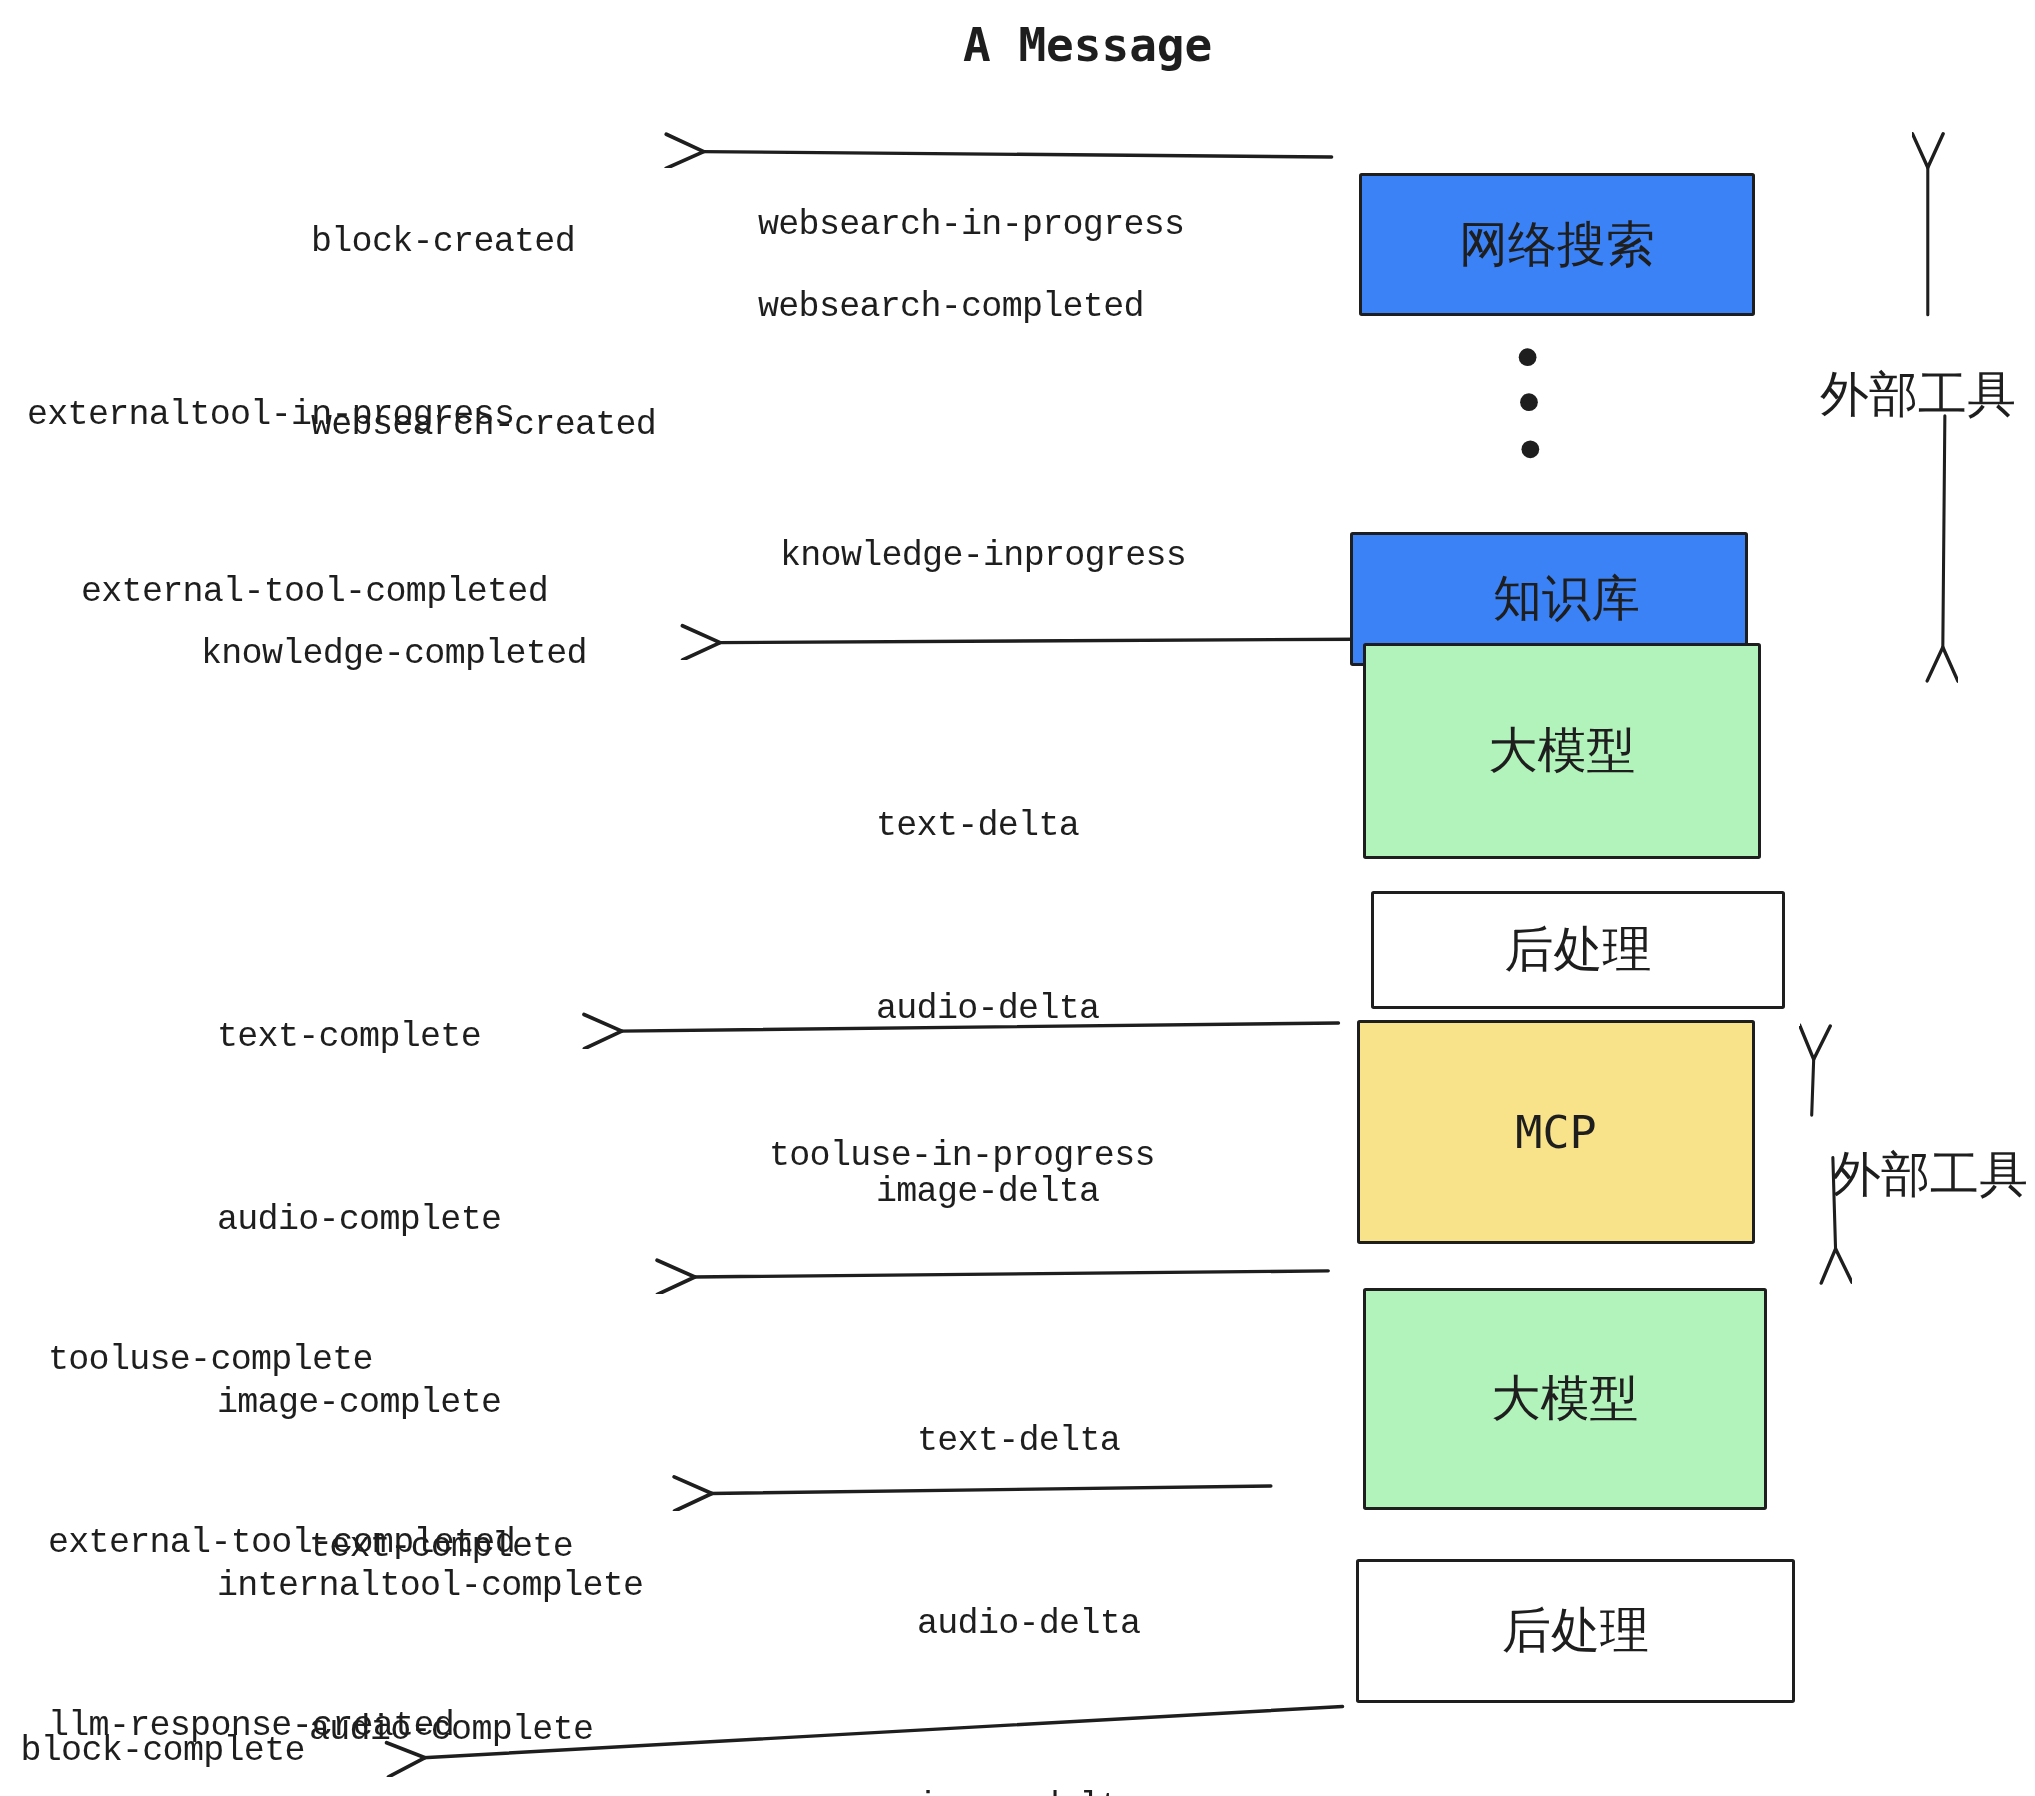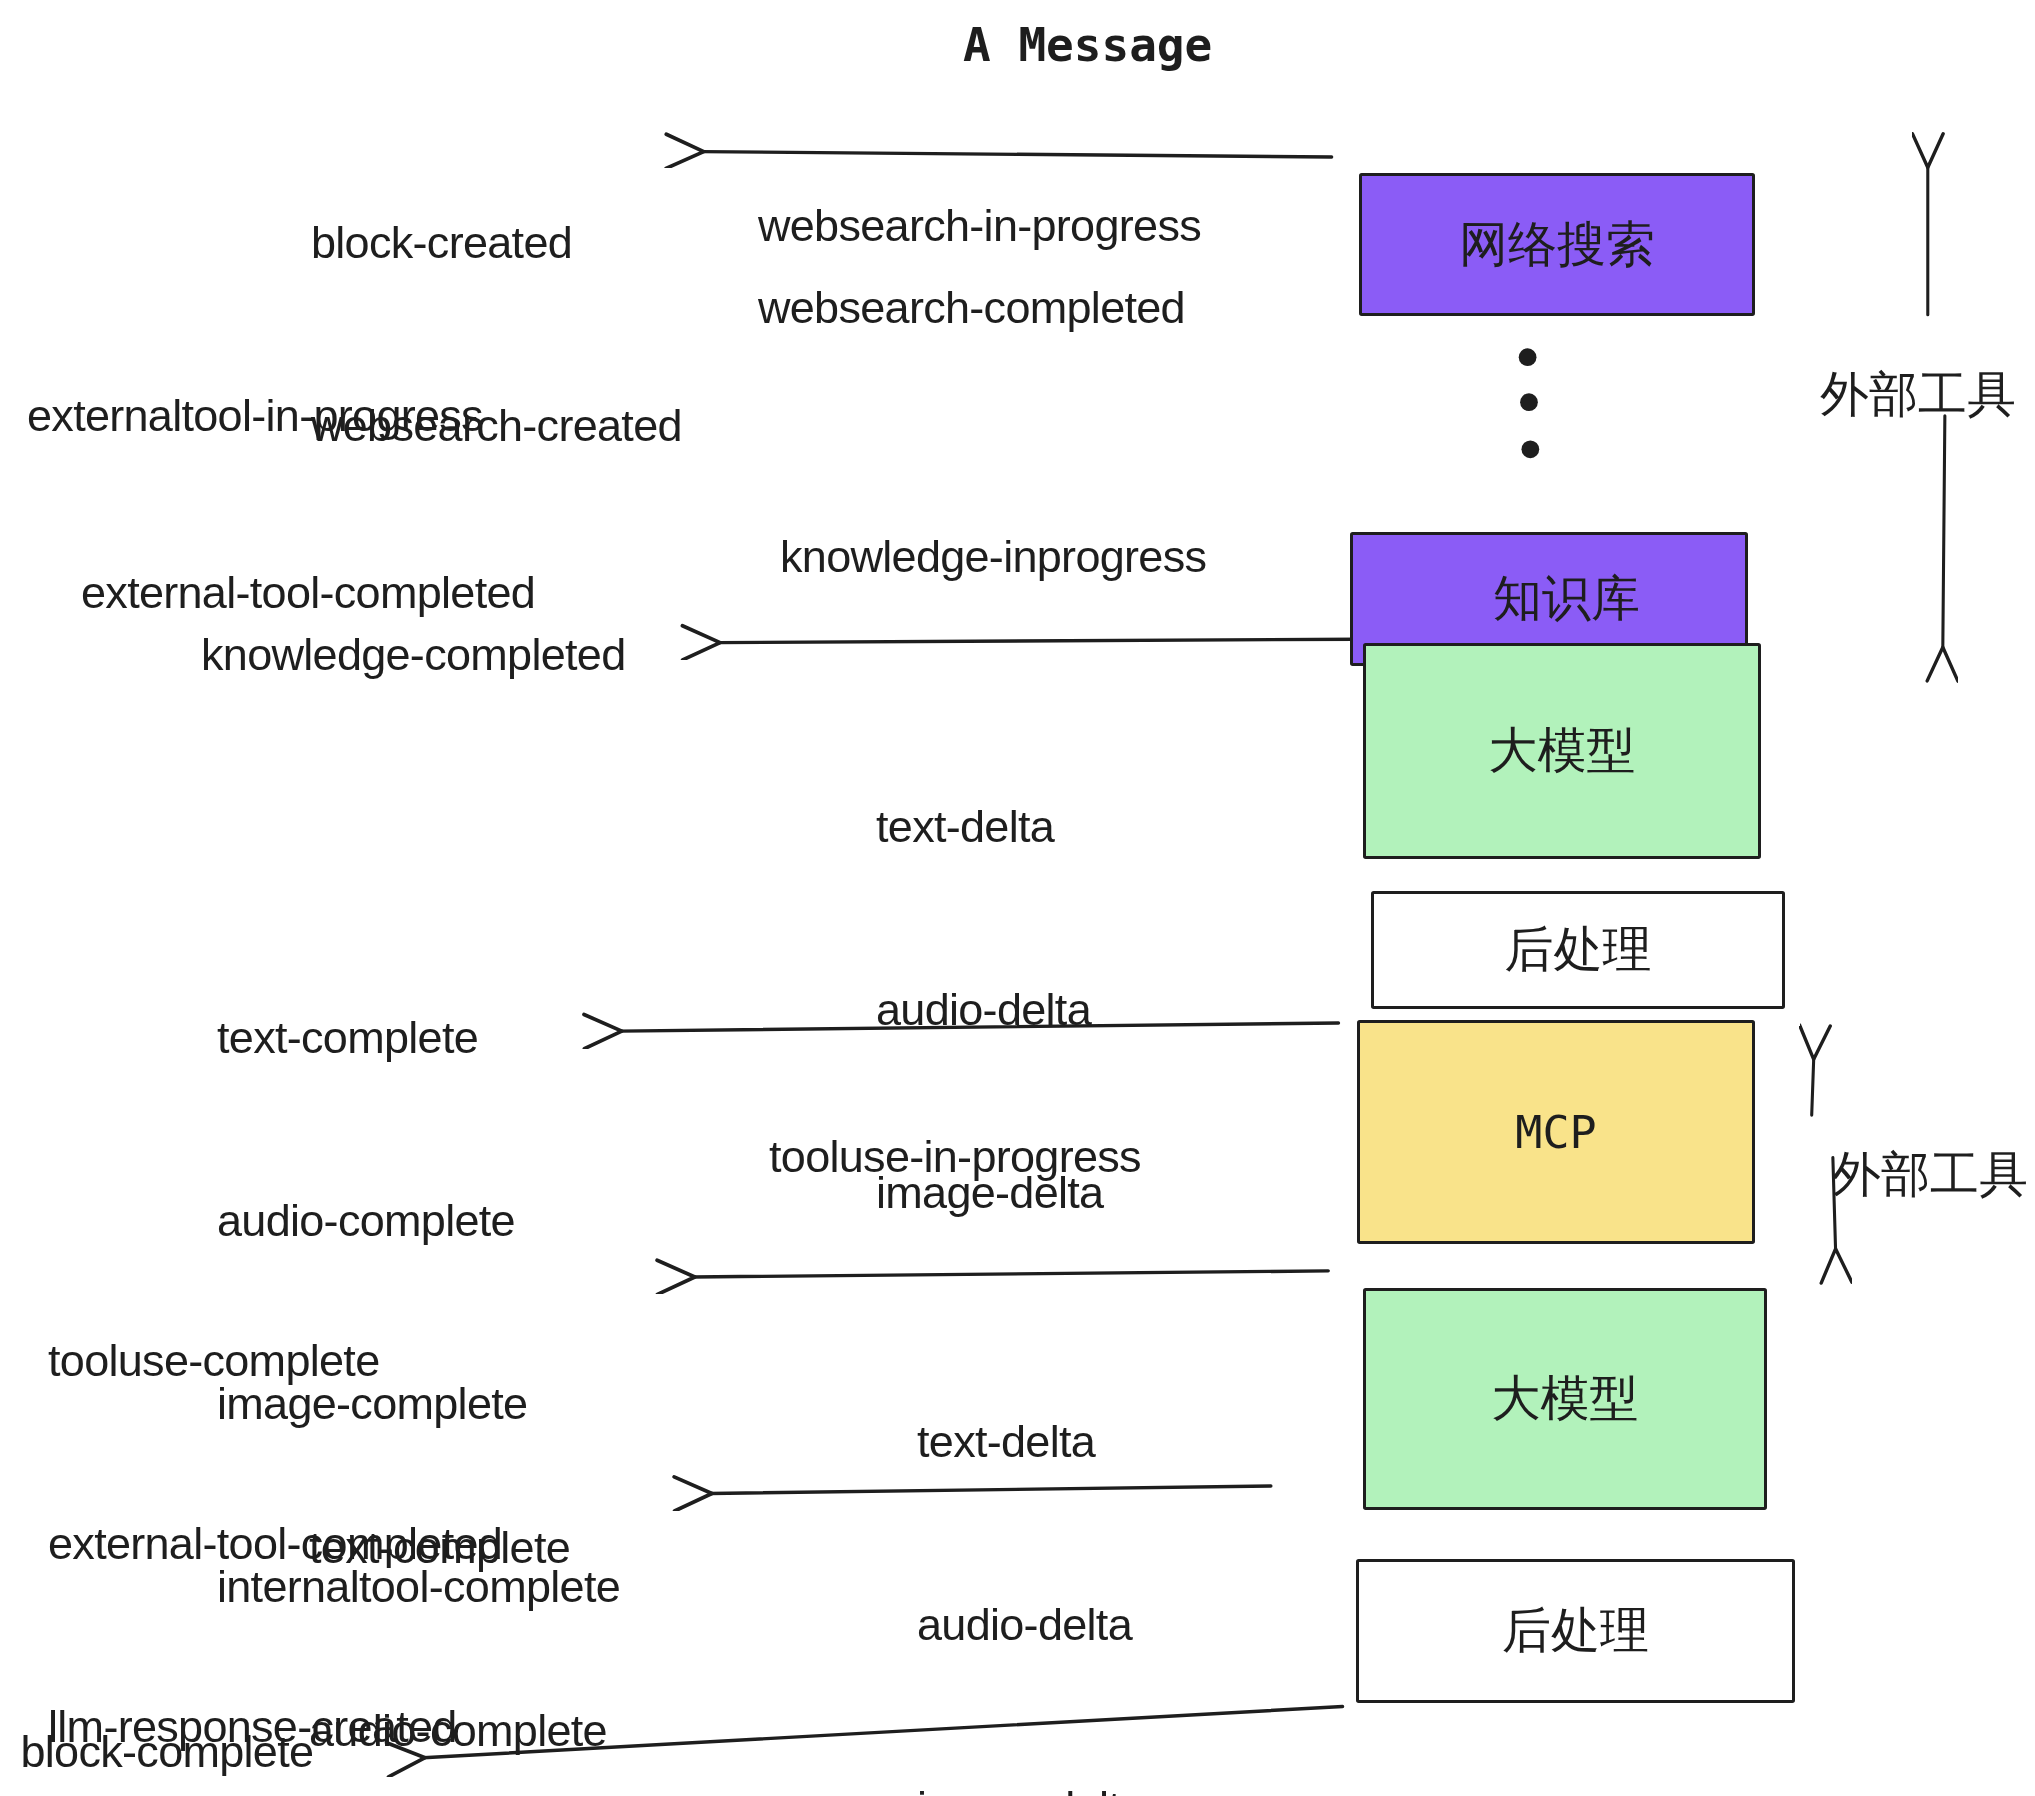--- a/index.html
+++ b/index.html
@@ -1,29 +1,29 @@
 <!DOCTYPE html>
 <html style="font-size:11px"><head>
 <meta charset="utf-8">
 <style>
   html,body{margin:0;padding:0;background:#ffffff;}
   .canvas{position:relative;width:2035px;height:1796px;background:#ffffff;overflow:hidden;
           color:#1e1e1e;}
   .overlay{position:absolute;left:0;top:0;width:2035px;height:1796px;pointer-events:none;}
-  .ev{position:absolute;font-family:Liberation Sans, sans-serif;
-      font-size:45px;line-height:61px;color:#1e1e1e;white-space:pre;letter-spacing:-0.7px;}
+  .ev{position:absolute;font-family:Liberation Mono, monospace;
+      font-size:35px;line-height:61px;color:#1e1e1e;white-space:pre;letter-spacing:-0.7px;}
   .title{position:absolute;font-family:"DejaVu Sans Mono","Liberation Mono",monospace;
          font-size:46px;line-height:61px;font-weight:600;color:#1e1e1e;}
   .box{position:absolute;box-sizing:border-box;border:3.4px solid #1e1e1e;border-radius:2.7px;
        display:flex;align-items:center;justify-content:center;}
   .box-label{font-family:"Liberation Sans","DejaVu Sans",sans-serif;font-size:49px;
              color:#1e1e1e;white-space:pre;}
   .hand-label{font-family:"DejaVu Sans Mono","Liberation Mono",monospace;font-size:45px;
               color:#1e1e1e;}
-  .fill-pink{background:#8b5cf6;}
+  .fill-pink{background:#3b82f6;}
   .fill-green{background:#b2f2bb;}
   .fill-yellow{background:#f9e38a;}
   .fill-white{background:#ffffff;}
   .side-label{position:absolute;font-family:"Liberation Sans","DejaVu Sans",sans-serif;
               font-size:49px;line-height:49px;color:#1e1e1e;white-space:pre;margin-top:34px;}
 </style>
 </head>
 <body>
 
 <div class="canvas">

